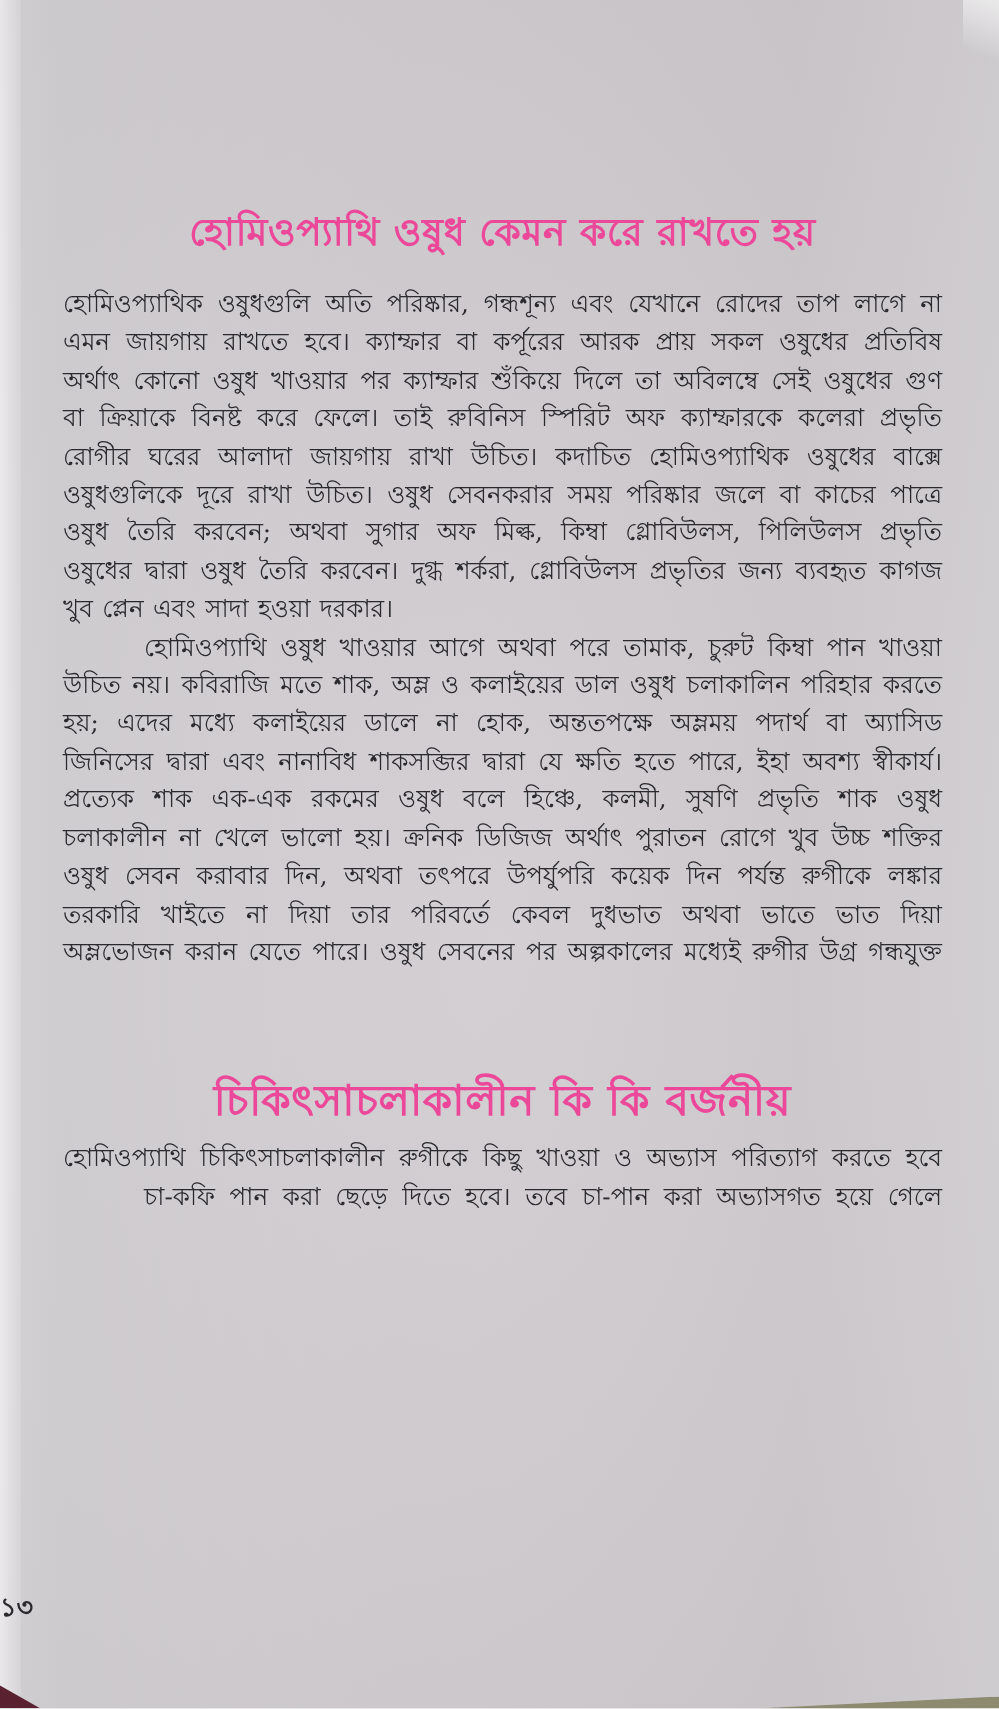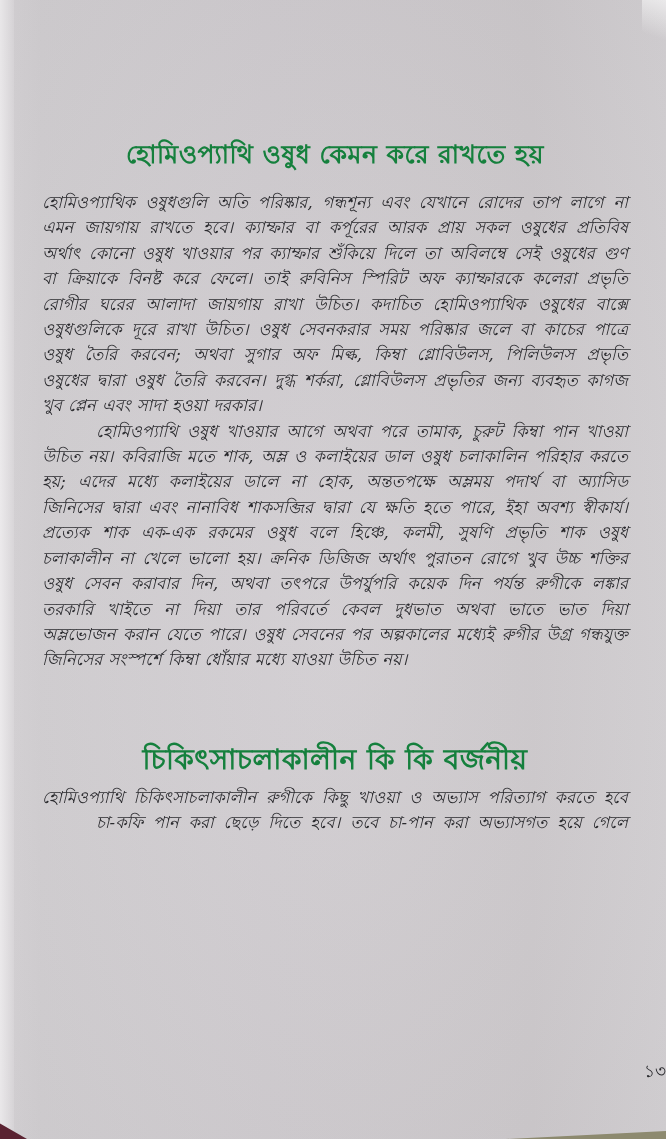--- a/index.html
+++ b/index.html
@@ -29,37 +29,37 @@
   .cover-br {
     position: absolute; right: 0; bottom: 0; width: 160px; height: 8px;
     background: #8d8a6f;
     clip-path: polygon(0 100%, 100% 0, 100% 100%);
   }
   .content {
     position: absolute; left: 42px; top: 128px; width: 586px;
   }
   .heading {
     text-align: center; font-weight: bold; font-size: 25px;
-    letter-spacing: 0.5px; margin: 0; line-height: 50px; color: #15803d;
+    letter-spacing: 0.5px; margin: 0; line-height: 50px; color: #ec4899;
   }
   .heading-1 { margin-top: 2px; }
   .para {
     font-size: 16.4px; line-height: 25.4px; text-align: justify;
     margin: 0; word-spacing: 1px;
   }
-  .line { display: block; text-align: justify; text-align-last: justify; white-space: nowrap; font-style: italic; }
+  .line { display: block; text-align: justify; text-align-last: justify; white-space: nowrap; }
   .line.last { text-align-last: left; }
   .indent { padding-left: 54px; }
   .section-1 { margin-top: 10px; }
   .section-2-gap { height: 62px; }
   .heading-2 { font-size: 28px; }
   .section-2 { }
   .page-number {
-    position: absolute; left: 0; width: 666px; top: 1058px; text-align: right;
-    font-size: 17px; color: #2a2a2e;
+    position: absolute; left: 0; width: 666px; top: 1058px; text-align: left;
+    font-size: 17px; color: #2a2a2e; font-weight: bold;
   }
 </style>
 </head>
 <body>
 
 <div class="left-edge"></div>
 <div class="corner-tr"></div>
 <div class="page-shade"></div>
 
 <div class="content">
@@ -81,21 +81,20 @@
   <div class="para">
     <span class="line indent">হোমিওপ্যাথি ওষুধ খাওয়ার আগে অথবা পরে তামাক, চুরুট কিম্বা পান খাওয়া</span>
     <span class="line">উচিত নয়। কবিরাজি মতে শাক, অম্ল ও কলাইয়ের ডাল ওষুধ চলাকালিন পরিহার করতে</span>
     <span class="line">হয়; এদের মধ্যে কলাইয়ের ডালে না হোক, অন্ততপক্ষে অম্লময় পদার্থ বা অ্যাসিড</span>
     <span class="line">জিনিসের দ্বারা এবং নানাবিধ শাকসব্জির দ্বারা যে ক্ষতি হতে পারে, ইহা অবশ্য স্বীকার্য।</span>
     <span class="line">প্রত্যেক শাক এক-এক রকমের ওষুধ বলে হিঞ্চে, কলমী, সুষণি প্রভৃতি শাক ওষুধ</span>
     <span class="line">চলাকালীন না খেলে ভালো হয়। ক্রনিক ডিজিজ অর্থাৎ পুরাতন রোগে খুব উচ্চ শক্তির</span>
     <span class="line">ওষুধ সেবন করাবার দিন, অথবা তৎপরে উপর্যুপরি কয়েক দিন পর্যন্ত রুগীকে লঙ্কার</span>
     <span class="line">তরকারি খাইতে না দিয়া তার পরিবর্তে কেবল দুধভাত অথবা ভাতে ভাত দিয়া</span>
     <span class="line">অম্লভোজন করান যেতে পারে। ওষুধ সেবনের পর অল্পকালের মধ্যেই রুগীর উগ্র গন্ধযুক্ত</span>
-    <span class="line last">জিনিসের সংস্পর্শে কিম্বা ধোঁয়ার মধ্যে যাওয়া উচিত নয়।</span>
   </div>
 
   <div class="section-2-gap"></div>
 
   <h2 class="heading heading-2">চিকিৎসাচলাকালীন কি কি বর্জনীয়</h2>
 
   <div class="para section-2">
     <span class="line">হোমিওপ্যাথি চিকিৎসাচলাকালীন রুগীকে কিছু খাওয়া ও অভ্যাস পরিত্যাগ করতে হবে</span>
   </div>
 

